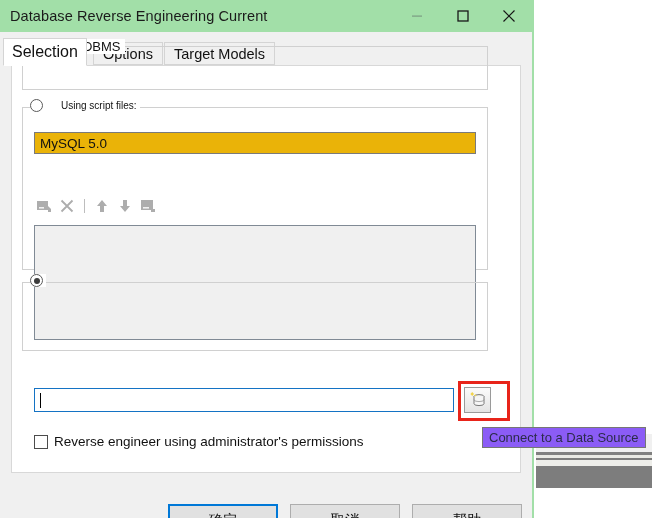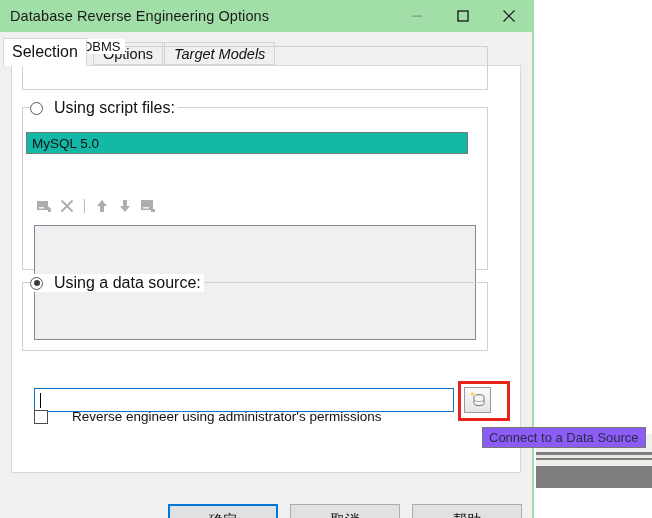--- a/index.html
+++ b/index.html
@@ -148,21 +148,21 @@
     top: 0;
     height: 28px;
     background: #ffffff;
     border-bottom: 1px solid #ffffff;
     font-size: 16px;
     z-index: 3;
     padding: 0 8px;
   }
   .tab-sel  { left: 0; }
   .tab-opt  { left: 90px; }
-  .tab-tgt  { left: 161px; font-style: italic; }
+  .tab-tgt  { left: 161px; }
 
   .tab-page {
     position: absolute;
     left: 11px;
     top: 33px;
     width: 510px;
     height: 408px;
     background: #ffffff;
     border: 1px solid #d8d8d8;
     border-top: 1px solid #d8d8d8;
@@ -185,25 +185,25 @@
     font-size: 13px;
     color: #111111;
     white-space: nowrap;
   }
   .group-title-radio {
     position: absolute;
     top: -9px;
     left: 7px;
     background: #ffffff;
     padding: 0 3px 0 0;
-    font-size: 16px;
+    font-size: 10px;
     color: #111111;
     display: flex;
     align-items: center;
-    gap: 11px;
+    gap: 18px;
     white-space: nowrap;
   }
 
   .g-dbms   { left: 22px; top: 14px;  width: 466px; height: 44px; }
   .g-script { left: 22px; top: 75px;  width: 466px; height: 163px; }
   .g-source { left: 22px; top: 250px; width: 466px; height: 69px; }
 
   
   .radio {
     width: 13px;
@@ -222,45 +222,45 @@
     width: 6px; height: 6px;
     margin: -3px 0 0 -3px;
     border-radius: 50%;
     background: #3c3c3c;
   }
 
   
   .cb-row {
     position: absolute;
     left: 34px;
-    top: 377px;
-    display: flex;
-    align-items: center;
-    gap: 24px;
+    top: 402px;
+    display: flex;
+    align-items: center;
+    gap: 6px;
     font-size: 13.5px;
     color: #111111;
     white-space: nowrap;
   }
   .checkbox {
     width: 14px;
     height: 14px;
     border: 1px solid #4c4c4c;
     background: #ffffff;
     box-sizing: border-box;
   }
 
   
   .dbms-field {
     position: absolute;
-    left: 26px;
+    left: 34px;
     top: 100px;
     width: 442px;
     height: 22px;
     border: 1px solid #7a7a7a;
-    background: #14b8a6;
+    background: #eab308;
     box-sizing: border-box;
     display: flex;
     align-items: center;
     padding-left: 5px;
     font-size: 13.5px;
     color: #111111;
   }
 
   
   .script-toolbar {
@@ -386,21 +386,21 @@
   <div class="bg-panel"></div>
   <div class="bg-line-1"></div>
   <div class="bg-line-gap"></div>
   <div class="bg-line-2"></div>
   <div class="bg-strip"></div>
   <div class="bg-bar"></div>
 
   <div class="dialog">
 
     <div class="titlebar">
-      <div class="title-text">Database Reverse Engineering Options</div>
+      <div class="title-text">Database Reverse Engineering Current</div>
       <div class="win-btns">
         <div class="win-btn">
           <svg width="12" height="12" viewBox="0 0 12 12">
             <rect x="1" y="5.5" width="10" height="1.2" fill="#7b9c82"></rect>
           </svg>
         </div>
         <div class="win-btn">
           <svg width="12" height="12" viewBox="0 0 12 12">
             <rect x="1" y="1" width="10" height="10" fill="none" stroke="#171717" stroke-width="1.3"></rect>
           </svg>
@@ -475,21 +475,20 @@
             <rect x="10" y="10" width="4" height="3" fill="#adadad"></rect>
           </svg>
         </span>
       </div>
 
       <div class="listbox"></div>
 
       <div class="group g-source">
         <span class="group-title-radio">
           <span class="radio checked"></span>
-          <span>Using a data source:</span>
         </span>
       </div>
 
       <div class="ds-input">
         <span class="caret"></span>
       </div>
 
       <div class="ds-highlight"></div>
       <div class="ds-button">
         <svg width="18" height="18" viewBox="0 0 18 18">

